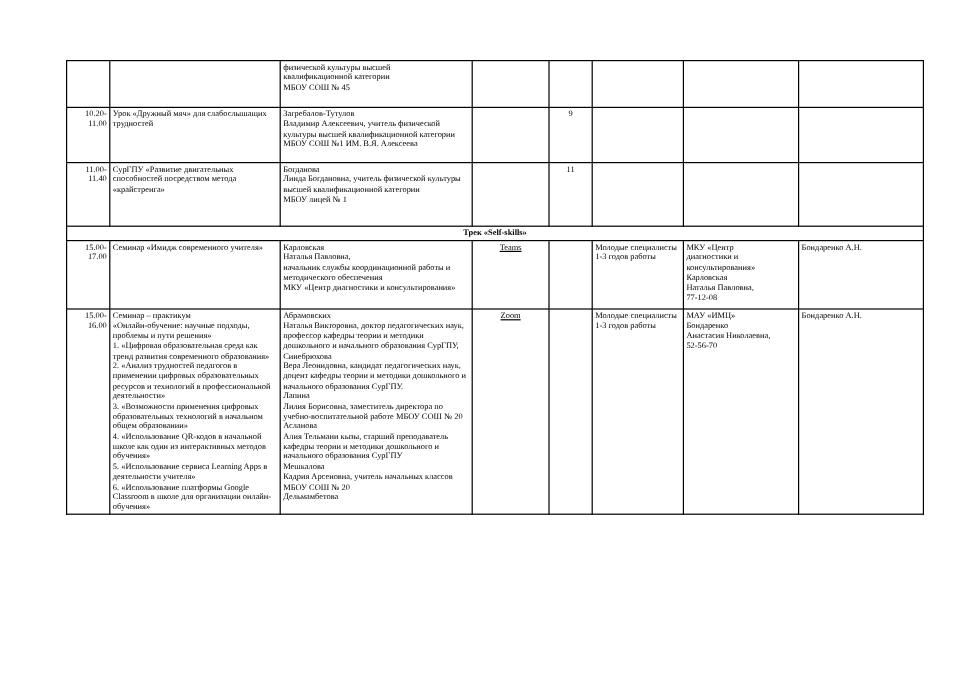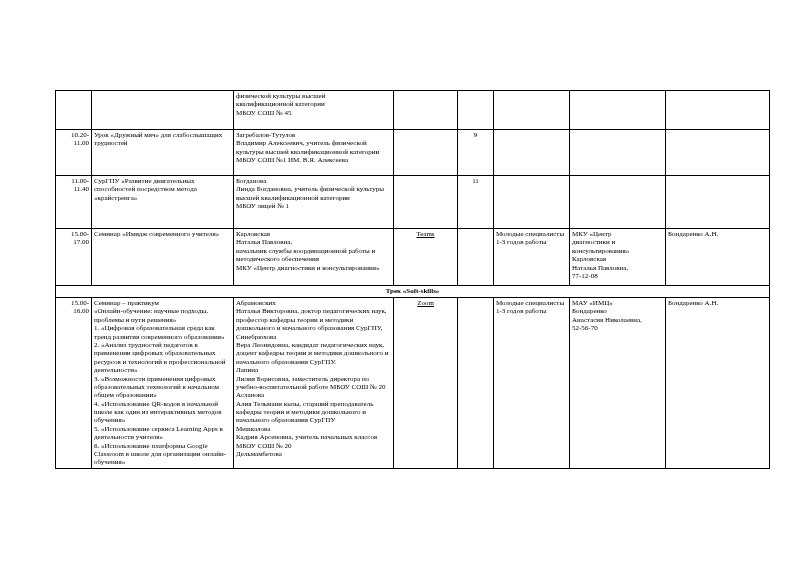--- a/index.html
+++ b/index.html
@@ -16,21 +16,20 @@
     color: #000;
     overflow: hidden;
   }
   table.program {
     position: absolute;
     left: 55px;
     top: 50px;
     width: 714px;
     border-collapse: collapse;
     table-layout: fixed;
-    margin-top: 40px;
   }
   table.program td {
     border: 1px solid #000;
     vertical-align: top;
     font-size: 7px;
     line-height: 1.2;
     padding: 1px 2px;
     white-space: pre-line;
     word-wrap: break-word;
     overflow: hidden;
@@ -103,20 +102,23 @@
       <td>Богданова
 Линда Богдановна, учитель физической культуры высшей квалификационной категории
 МБОУ лицей № 1</td>
       <td class="c-plat"></td>
       <td class="c-num">11</td>
       <td></td>
       <td></td>
       <td class="c-resp"></td>
     </tr>
 
+    <tr class="r-sec">
+      <td class="section" colspan="8">Трек «Self-skills»</td>
+    </tr>
 
     <tr class="r-self">
       <td class="c-time">15.00-
 17.00</td>
       <td>Семинар «Имидж современного учителя»</td>
       <td>Карловская
 Наталья Павловна,
 начальник службы координационной работы и методического обеспечения
 МКУ «Центр диагностики и консультирования»</td>
       <td class="c-plat">Teams</td>
@@ -125,23 +127,20 @@
       <td>МКУ «Центр
 диагностики и
 консультирования»
 Карловская
 Наталья Павловна,
 77-12-08</td>
       <td class="c-resp">Бондаренко А.Н.</td>
     </tr>
 
 
-    <tr class="r-sec">
-      <td class="section" colspan="8">Трек «Soft-skills»</td>
-    </tr>
 
     <tr>
       <td class="c-time">15.00-
 16.00</td>
       <td>Семинар – практикум
 «Онлайн-обучение: научные подходы, проблемы и пути решения»
 1. «Цифровая образовательная среда как тренд развития современного образования»
 2. «Анализ трудностей педагогов в применении цифровых образовательных ресурсов и технологий в профессиональной деятельности»
 3. «Возможности применения цифровых образовательных технологий в начальном общем образовании»
 4. «Использование QR-кодов в начальной школе как один из интерактивных методов обучения»

